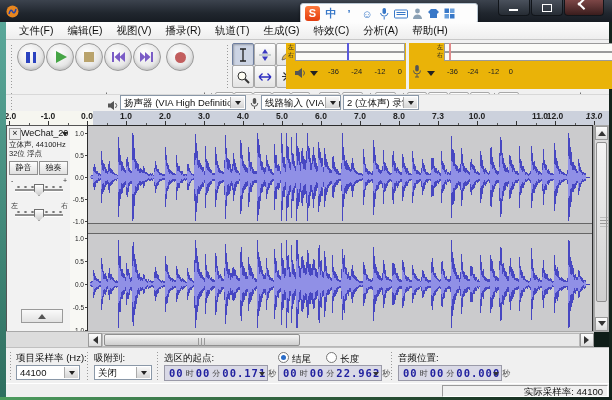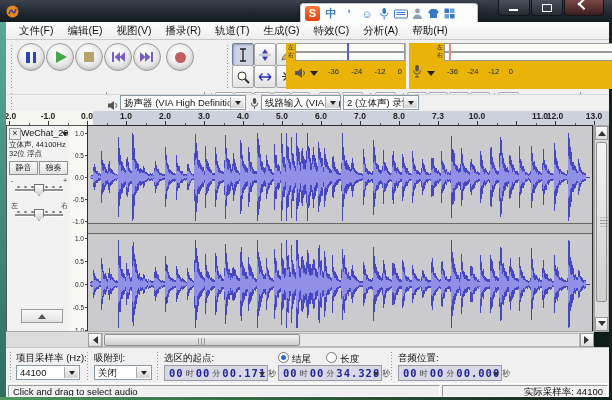--- a/index.html
+++ b/index.html
@@ -486,21 +486,21 @@
       <i class="tl-tick minor" style="left: 451.5px;"></i>
       <span class="tl-label" style="left: 471px;">10.0</span>
       <i class="tl-tick" style="left: 471px;"></i>
       <i class="tl-tick minor" style="left: 490.5px;"></i>
       <span class="tl-label" style="left: 510px; margin-left: 24px;">11.0</span>
       <i class="tl-tick" style="left: 510px;"></i>
       <i class="tl-tick minor" style="left: 529.5px;"></i>
       <span class="tl-label" style="left: 549px;">12.0</span>
       <i class="tl-tick" style="left: 549px;"></i>
       <i class="tl-tick minor" style="left: 568.5px;"></i>
-      <span class="tl-label" style="left: 588px;">13.0</span>
+      <span class="tl-label" style="left: 588px; font-style: italic;">13.0</span>
       <i class="tl-tick" style="left: 588px;"></i>
     </div>
 </div>
 
 <div class="abs trackzone">
 
   <div class="tpanel">
     <span class="abs xbtn" style="left:2px;top:2px;">×</span>
     <span class="abs tname" style="left:14px;top:2px;">WeChat_20</span>
     <i class="abs" style="right:2px;top:6px;width:0;height:0;border:3.5px solid transparent;border-top:4.5px solid #222;"></i>
@@ -608,33 +608,32 @@
   <span class="slab" style="left:272px;">
     <span class="radio on"></span><span>结尾</span>
     <span style="display:inline-block;width:10px;"></span>
     <span class="radio"></span><span>长度</span>
   </span>
   <div class="timebox" style="left:272px;width:104px;">
     <span class="td">00</span>
       <span class="tu">时</span>
     <span class="td">00</span>
       <span class="tu">分</span>
-    <span class="td">34.328</span>
+    <span class="td">22.962</span>
       <span class="tu">秒</span>
     <i class="tb-arr"></i>
     </div>
   <div class="abs grip" style="left:384px;top:3px;height:30px;"></div>
   <span class="slab" style="left:392px;">音频位置:</span>
   <div class="timebox" style="left:392px;width:104px;">
     <span class="td">00</span>
       <span class="tu">时</span>
     <span class="td">00</span>
       <span class="tu">分</span>
     <span class="td">00.000</span>
       <span class="tu">秒</span>
     <i class="tb-arr"></i>
     </div>
 </div>
 
 <div class="abs statusbar">
-  <div class="scell" style="left:2px;width:432px;">Click and drag to select audio</div>
   <div class="scell" style="left:436px;width:166px;text-align:right;">实际采样率: 44100</div>
 </div>
 
 </body></html>

